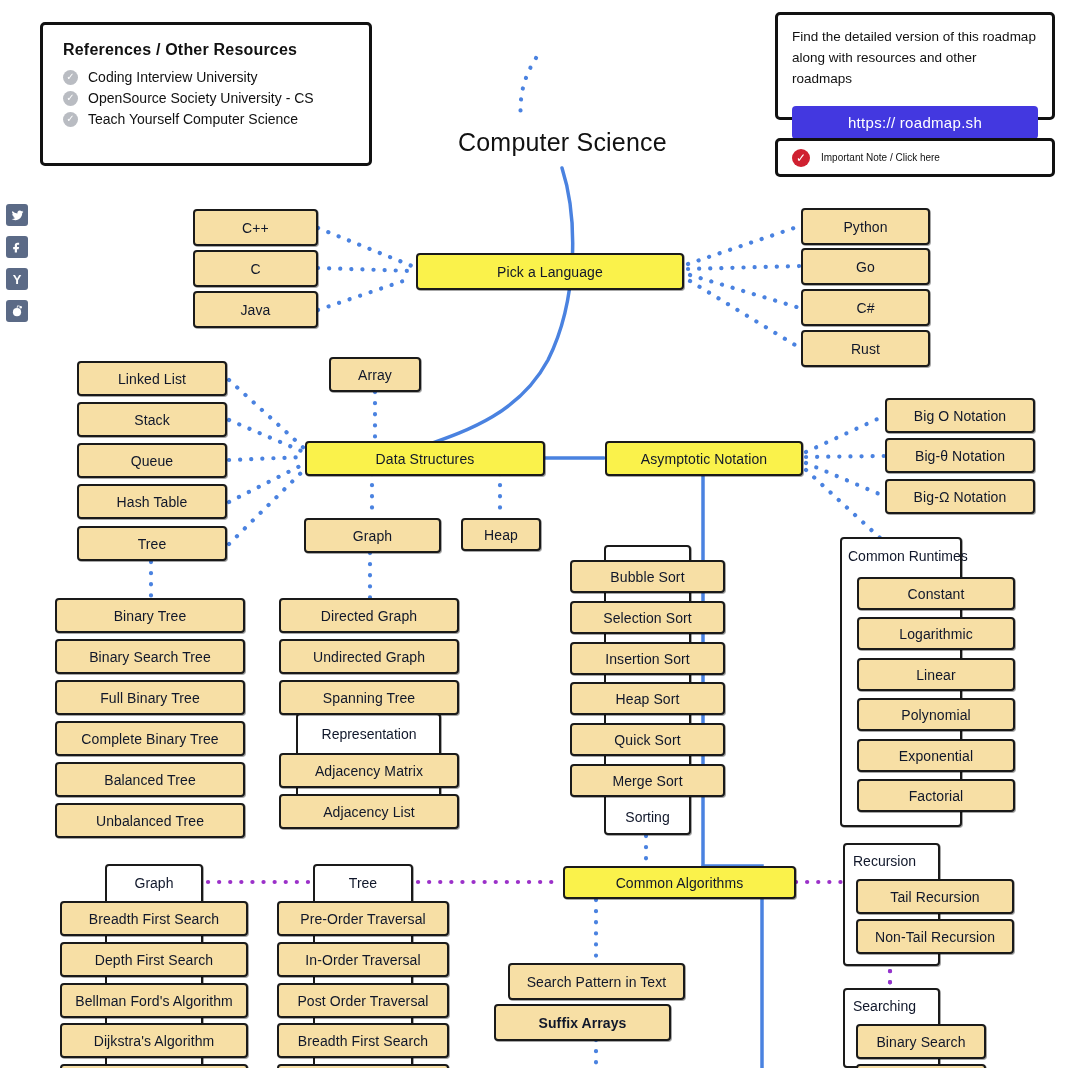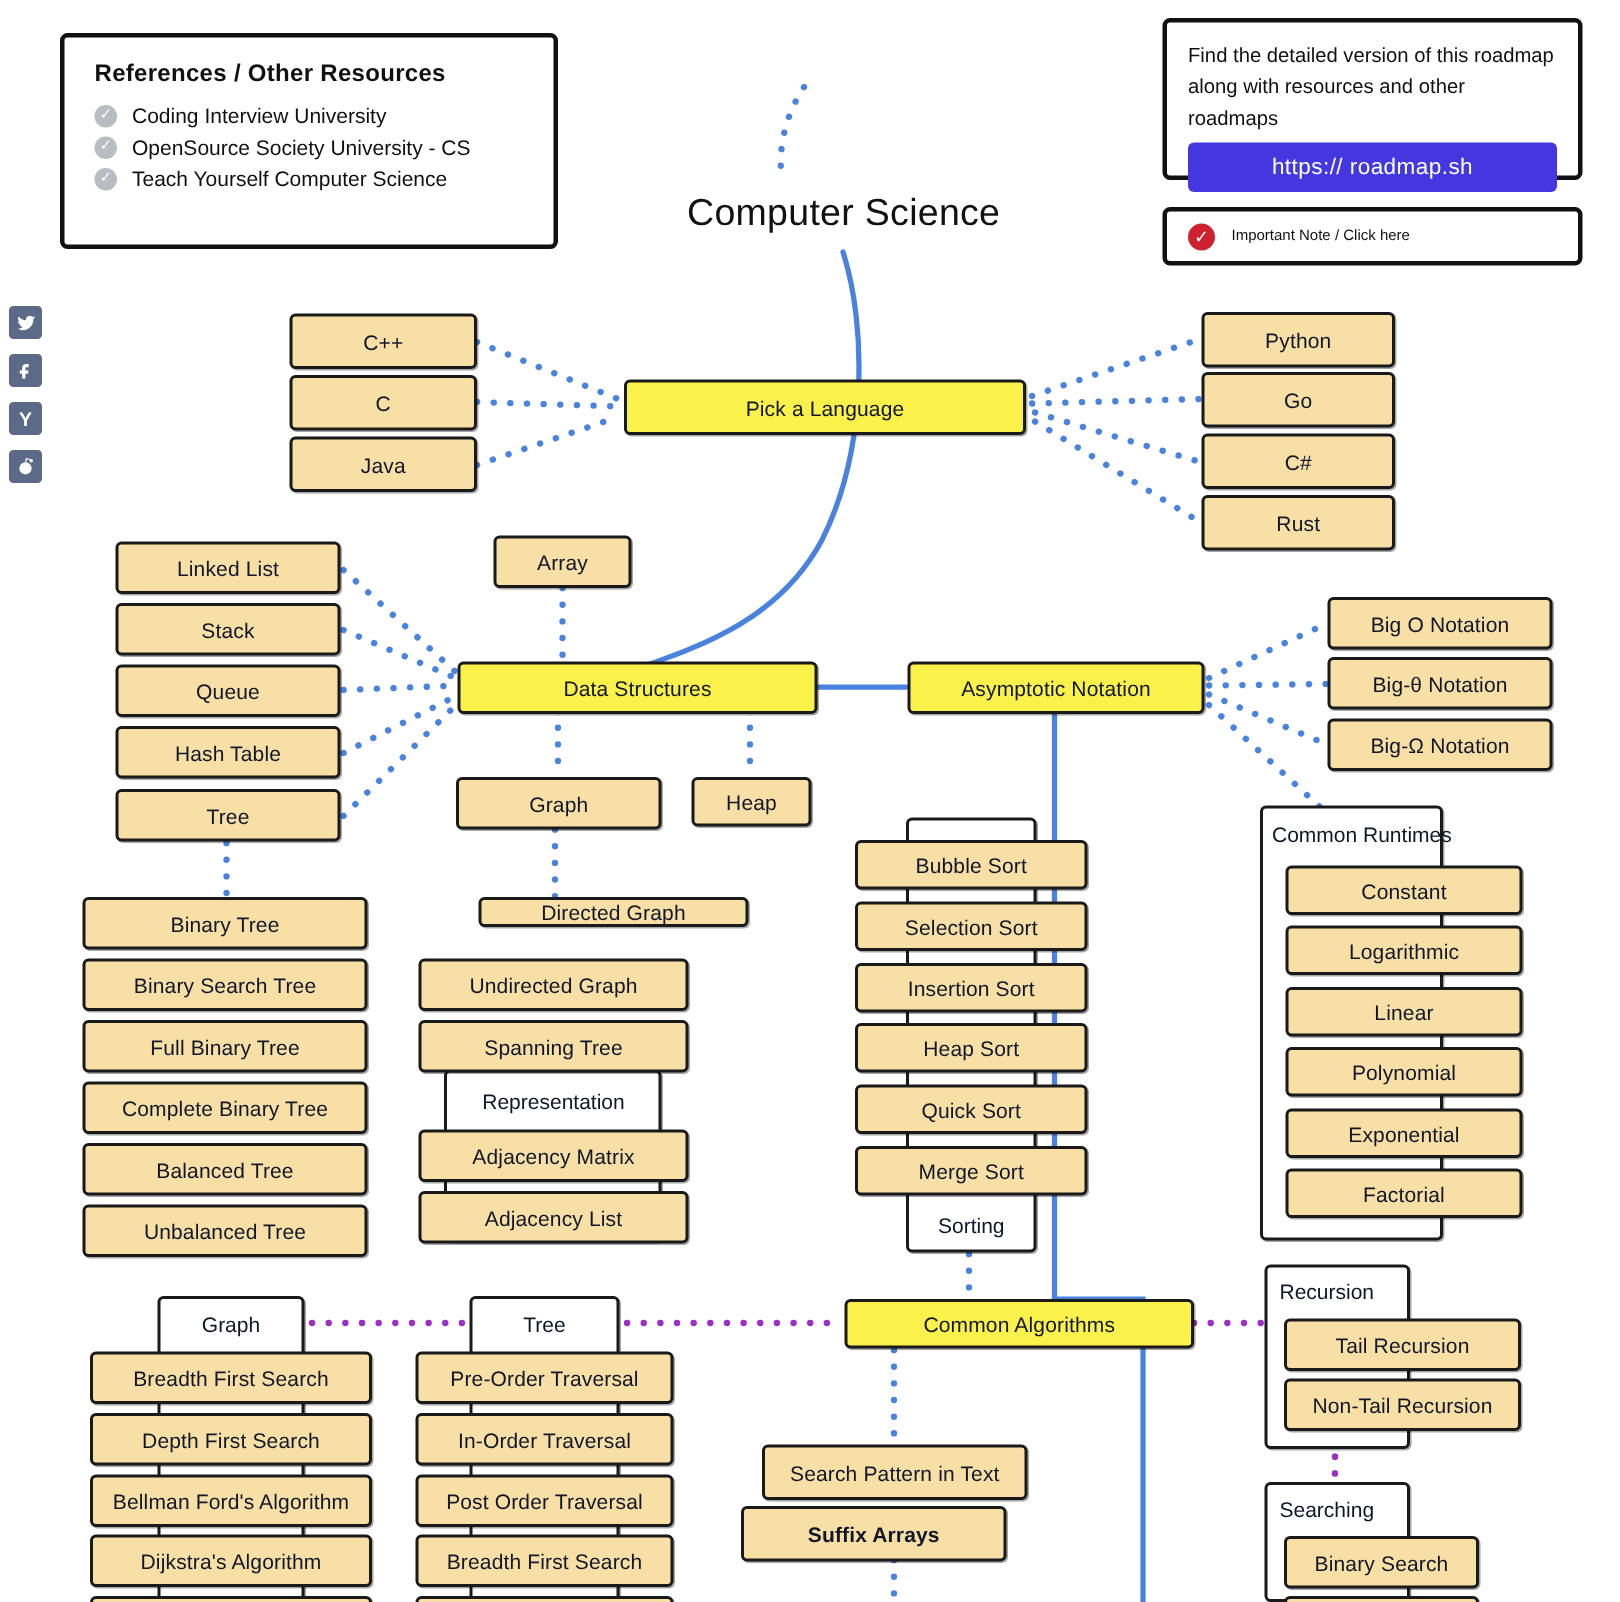--- a/index.html
+++ b/index.html
@@ -67,21 +67,21 @@
   .check-red {
     width: 18px; height: 18px; border-radius:50%;
     background:#cf2030; color:#fff; flex:0 0 auto;
     display:flex; align-items:center; justify-content:center;
     font-size: 12px; line-height:1;
   }
 
   #promo-panel { left: 775px; top: 12px; width: 280px; height: 108px; padding: 12px 14px 10px; }
   .promo-line { font-size: 13.5px; color:#111; line-height: 1.55; }
   #promo-btn {
-    margin-top: 5px; height: 33px; width: 100%;
+    margin-top: 16px; height: 33px; width: 100%;
     background:#4338e0; border-radius:4px;
     color:#fff; font-size:15px;
     display:flex; align-items:center; justify-content:center;
     cursor:pointer; letter-spacing:.3px;
   }
   #note-panel { left: 775px; top: 138px; width: 280px; height: 39px; padding: 0 14px;
                 display:flex; align-items:center; gap:11px; }
   #note-text { font-size: 10px; color:#111; }
 
   
@@ -245,21 +245,21 @@
   <div class="node" style="left:885px;top:438px;width:150px;height:35px;text-align:center;">Big-θ Notation</div>
   <div class="node" style="left:885px;top:479px;width:150px;height:35px;">Big-Ω Notation</div>
 
   <div class="node" style="left:55px;top:598px;width:190px;height:35px;">Binary Tree</div>
   <div class="node" style="left:55px;top:639px;width:190px;height:35px;">Binary Search Tree</div>
   <div class="node" style="left:55px;top:680px;width:190px;height:35px;">Full Binary Tree</div>
   <div class="node" style="left:55px;top:721px;width:190px;height:35px;">Complete Binary Tree</div>
   <div class="node" style="left:55px;top:762px;width:190px;height:35px;">Balanced Tree</div>
   <div class="node" style="left:55px;top:803px;width:190px;height:35px;">Unbalanced Tree</div>
 
-  <div class="node" style="left:279px;top:598px;width:180px;height:20px;margin-left:40px;">Directed Graph</div>
+  <div class="node" style="left:279px;top:598px;width:180px;height:35px;">Directed Graph</div>
   <div class="node" style="left:279px;top:639px;width:180px;height:35px;">Undirected Graph</div>
   <div class="node" style="left:279px;top:680px;width:180px;height:35px;">Spanning Tree</div>
 
   <div class="group-frame" style="left:296px;top:713px;width:145px;height:115px;"></div>
   <div class="group-label" style="left:310px;top:726px;width:118px;text-align:center;">Representation</div>
   <div class="node" style="left:279px;top:753px;width:180px;height:35px;">Adjacency Matrix</div>
   <div class="node" style="left:279px;top:794px;width:180px;height:35px;">Adjacency List</div>
 
   <div class="group-frame" style="left:604px;top:545px;width:87px;height:290px;"></div>
   <div class="group-label" style="left:604px;top:809px;width:87px;text-align:center;">Sorting</div>

